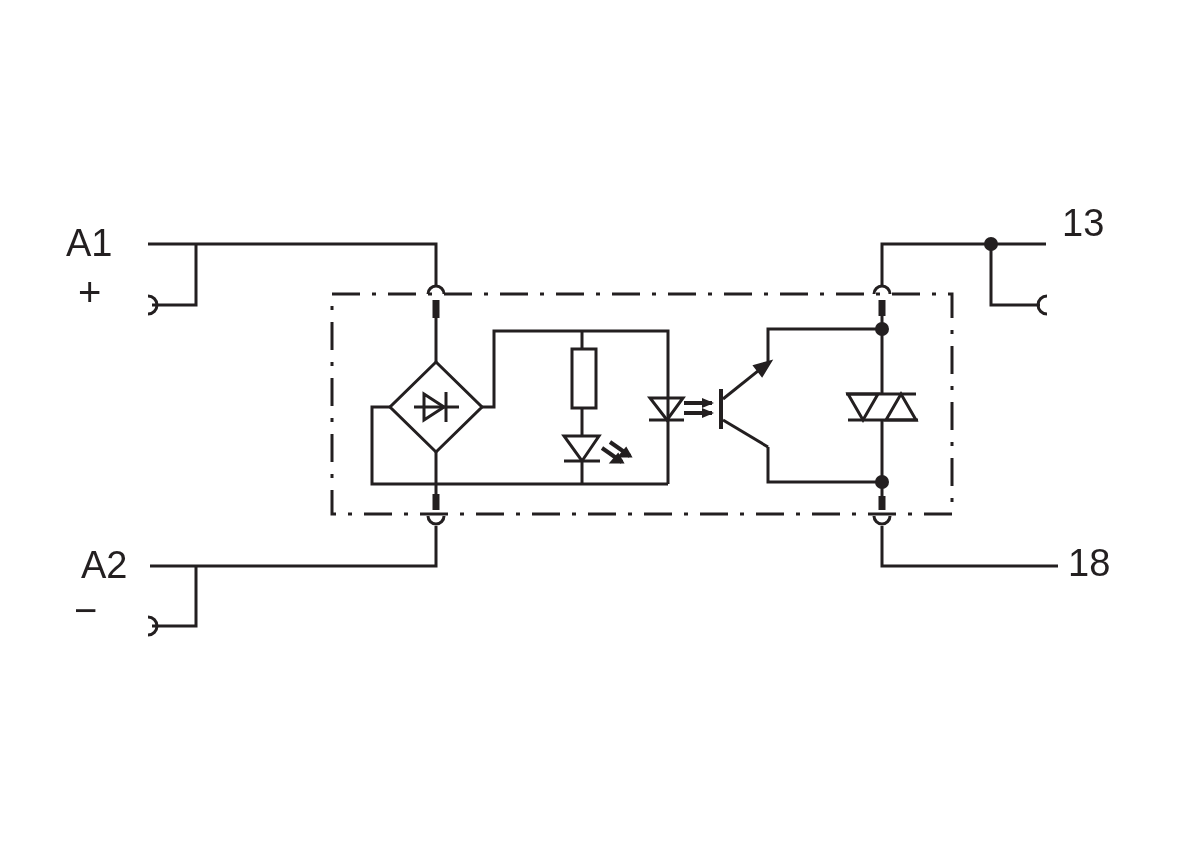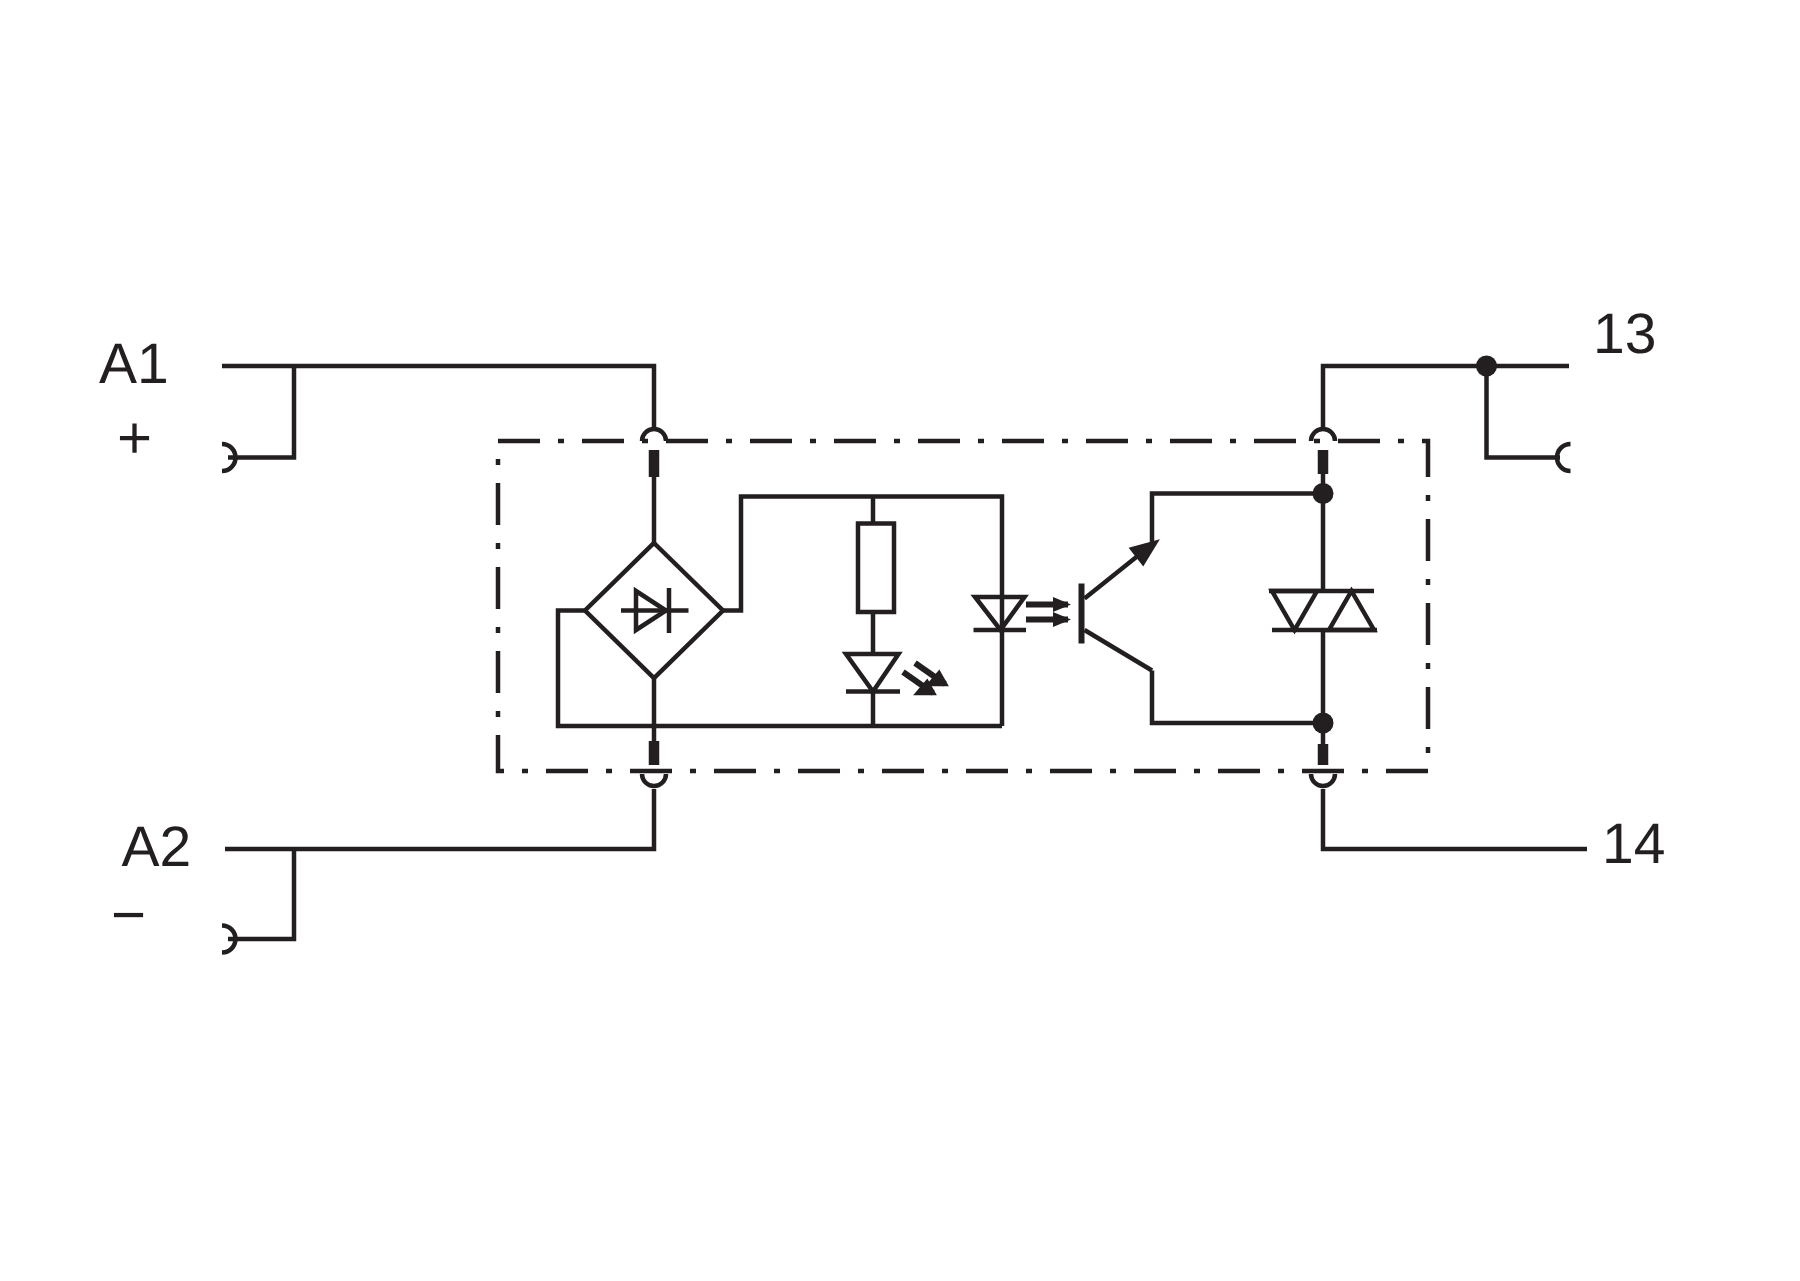--- a/index.html
+++ b/index.html
@@ -126,14 +126,14 @@
   </svg>
 
   
   <span class="label term-label" style="left:66px; top:224px;">A1</span>
   <span class="label pol-label" style="left:78px; top:272px;">+</span>
 
   <span class="label term-label" style="left:64px; top:546px;margin-left:17px;">A2</span>
   <span class="label pol-label" style="left:74px; top:590px;">−</span>
 
   <span class="label term-label" style="left:1062px; top:204px;">13</span>
-  <span class="label term-label" style="left:1068px; top:544px;">14</span>
+  <span class="label term-label" style="left:1068px; top:544px;">18</span>
 </div>
 
 </body></html>

